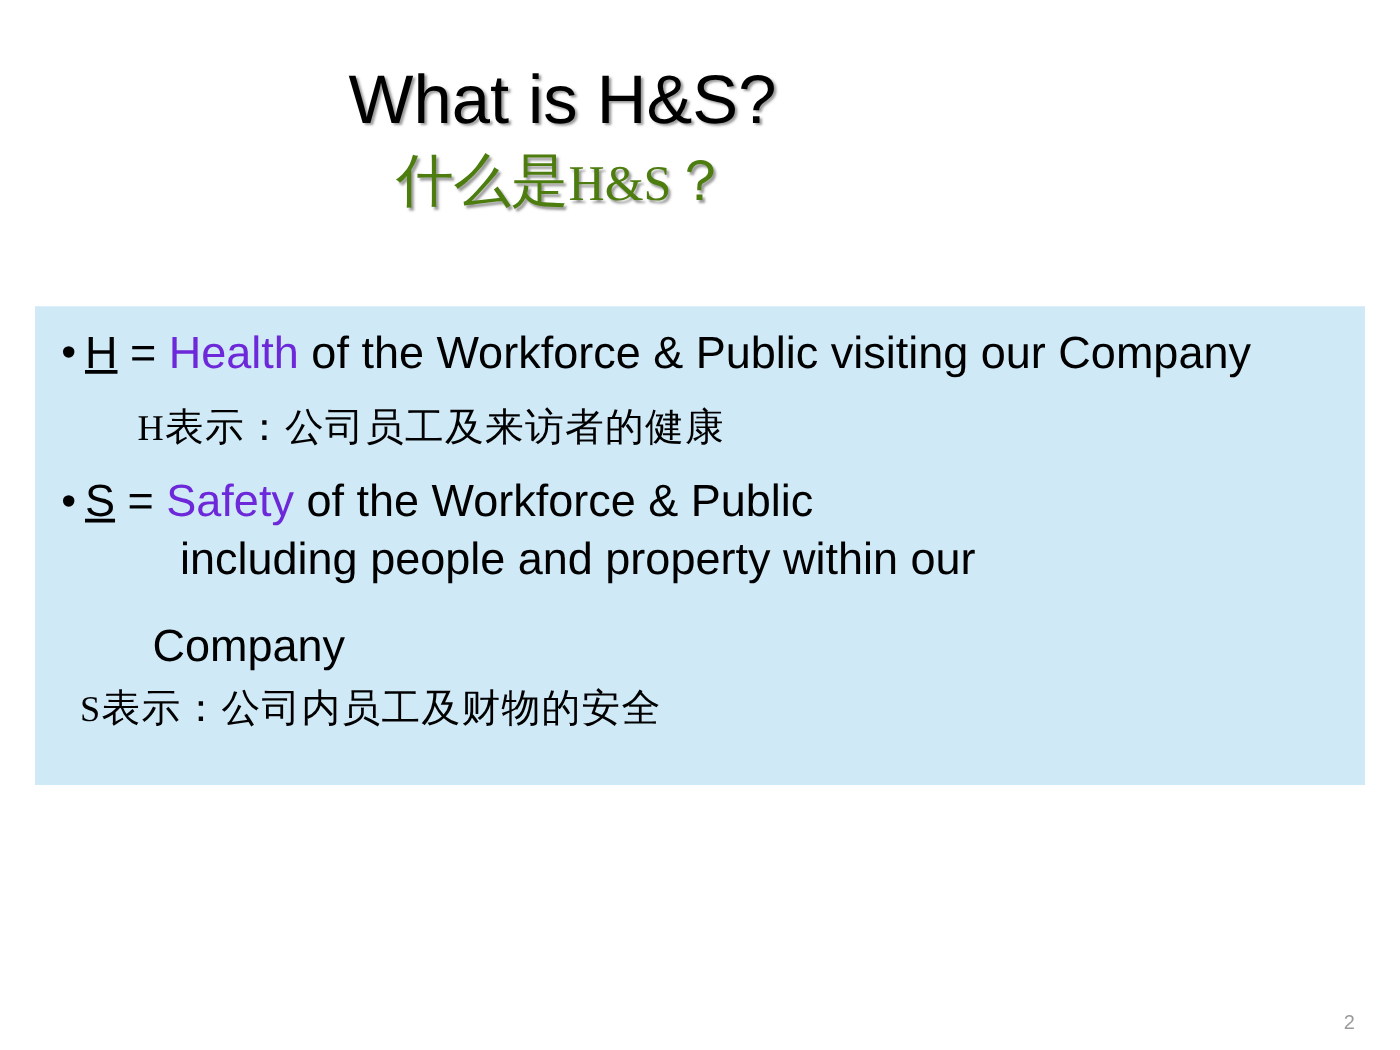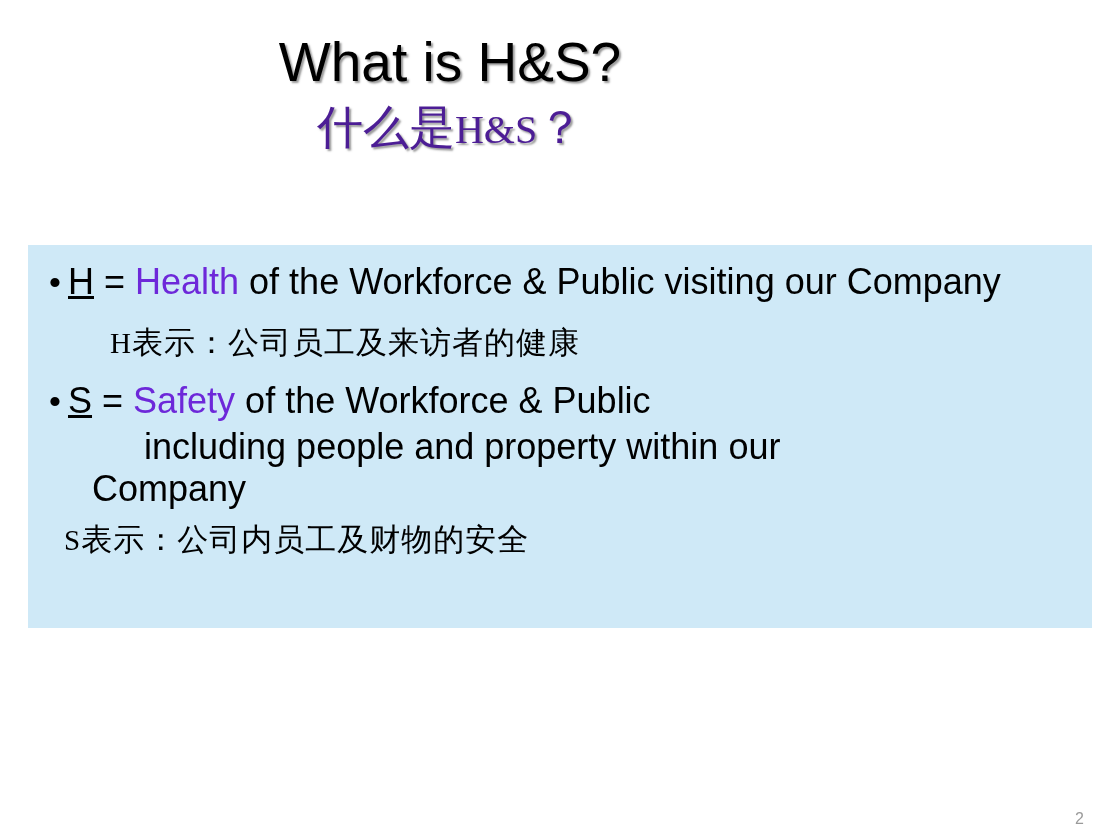--- a/index.html
+++ b/index.html
@@ -14,36 +14,36 @@
     overflow: hidden;
     position: relative;
   }
   .slide {
     position: relative;
     width: 1120px;
     height: 840px;
   }
   .title-block {
     position: absolute;
-    top: 31px;
+    top: 48px;
     left: 0;
     width: 900px;
     text-align: center;
   }
   .title-en {
     font-size: 55px;
     line-height: 62px;
     color: #000000;
     text-shadow: 2px 2px 2px rgba(120,120,120,0.75);
     font-family: "Liberation Sans", sans-serif;
   }
   .title-cn {
     font-size: 46px;
     line-height: 60px;
-    color: #4c1d95;
+    color: #4d7c0f;
     text-shadow: 2px 2px 2px rgba(120,120,120,0.75);
     font-family: "DejaVu Serif", serif;
     margin-top: 4px;
   }
   .title-cn .latin {
     font-family: "Liberation Serif", serif;
     font-size: 40px;
   }
   .content-box {
     position: absolute;
@@ -94,22 +94,23 @@
     font-size: 36px;
     line-height: 42px;
     color: #000000;
     padding-left: 116px;
     font-family: "Liberation Sans", sans-serif;
   }
   .sub-line-2 {
     font-size: 36px;
     line-height: 42px;
     color: #000000;
-    padding-left: 64px;
+    padding-left: 94px;
     font-family: "Liberation Sans", sans-serif;
+    margin-top: 28px;
   }
   .page-number {
     position: absolute;
     right: 36px;
     bottom: 12px;
     font-size: 16px;
     color: #9a9a9a;
     font-family: "Liberation Sans", sans-serif;
   }
 </style>

